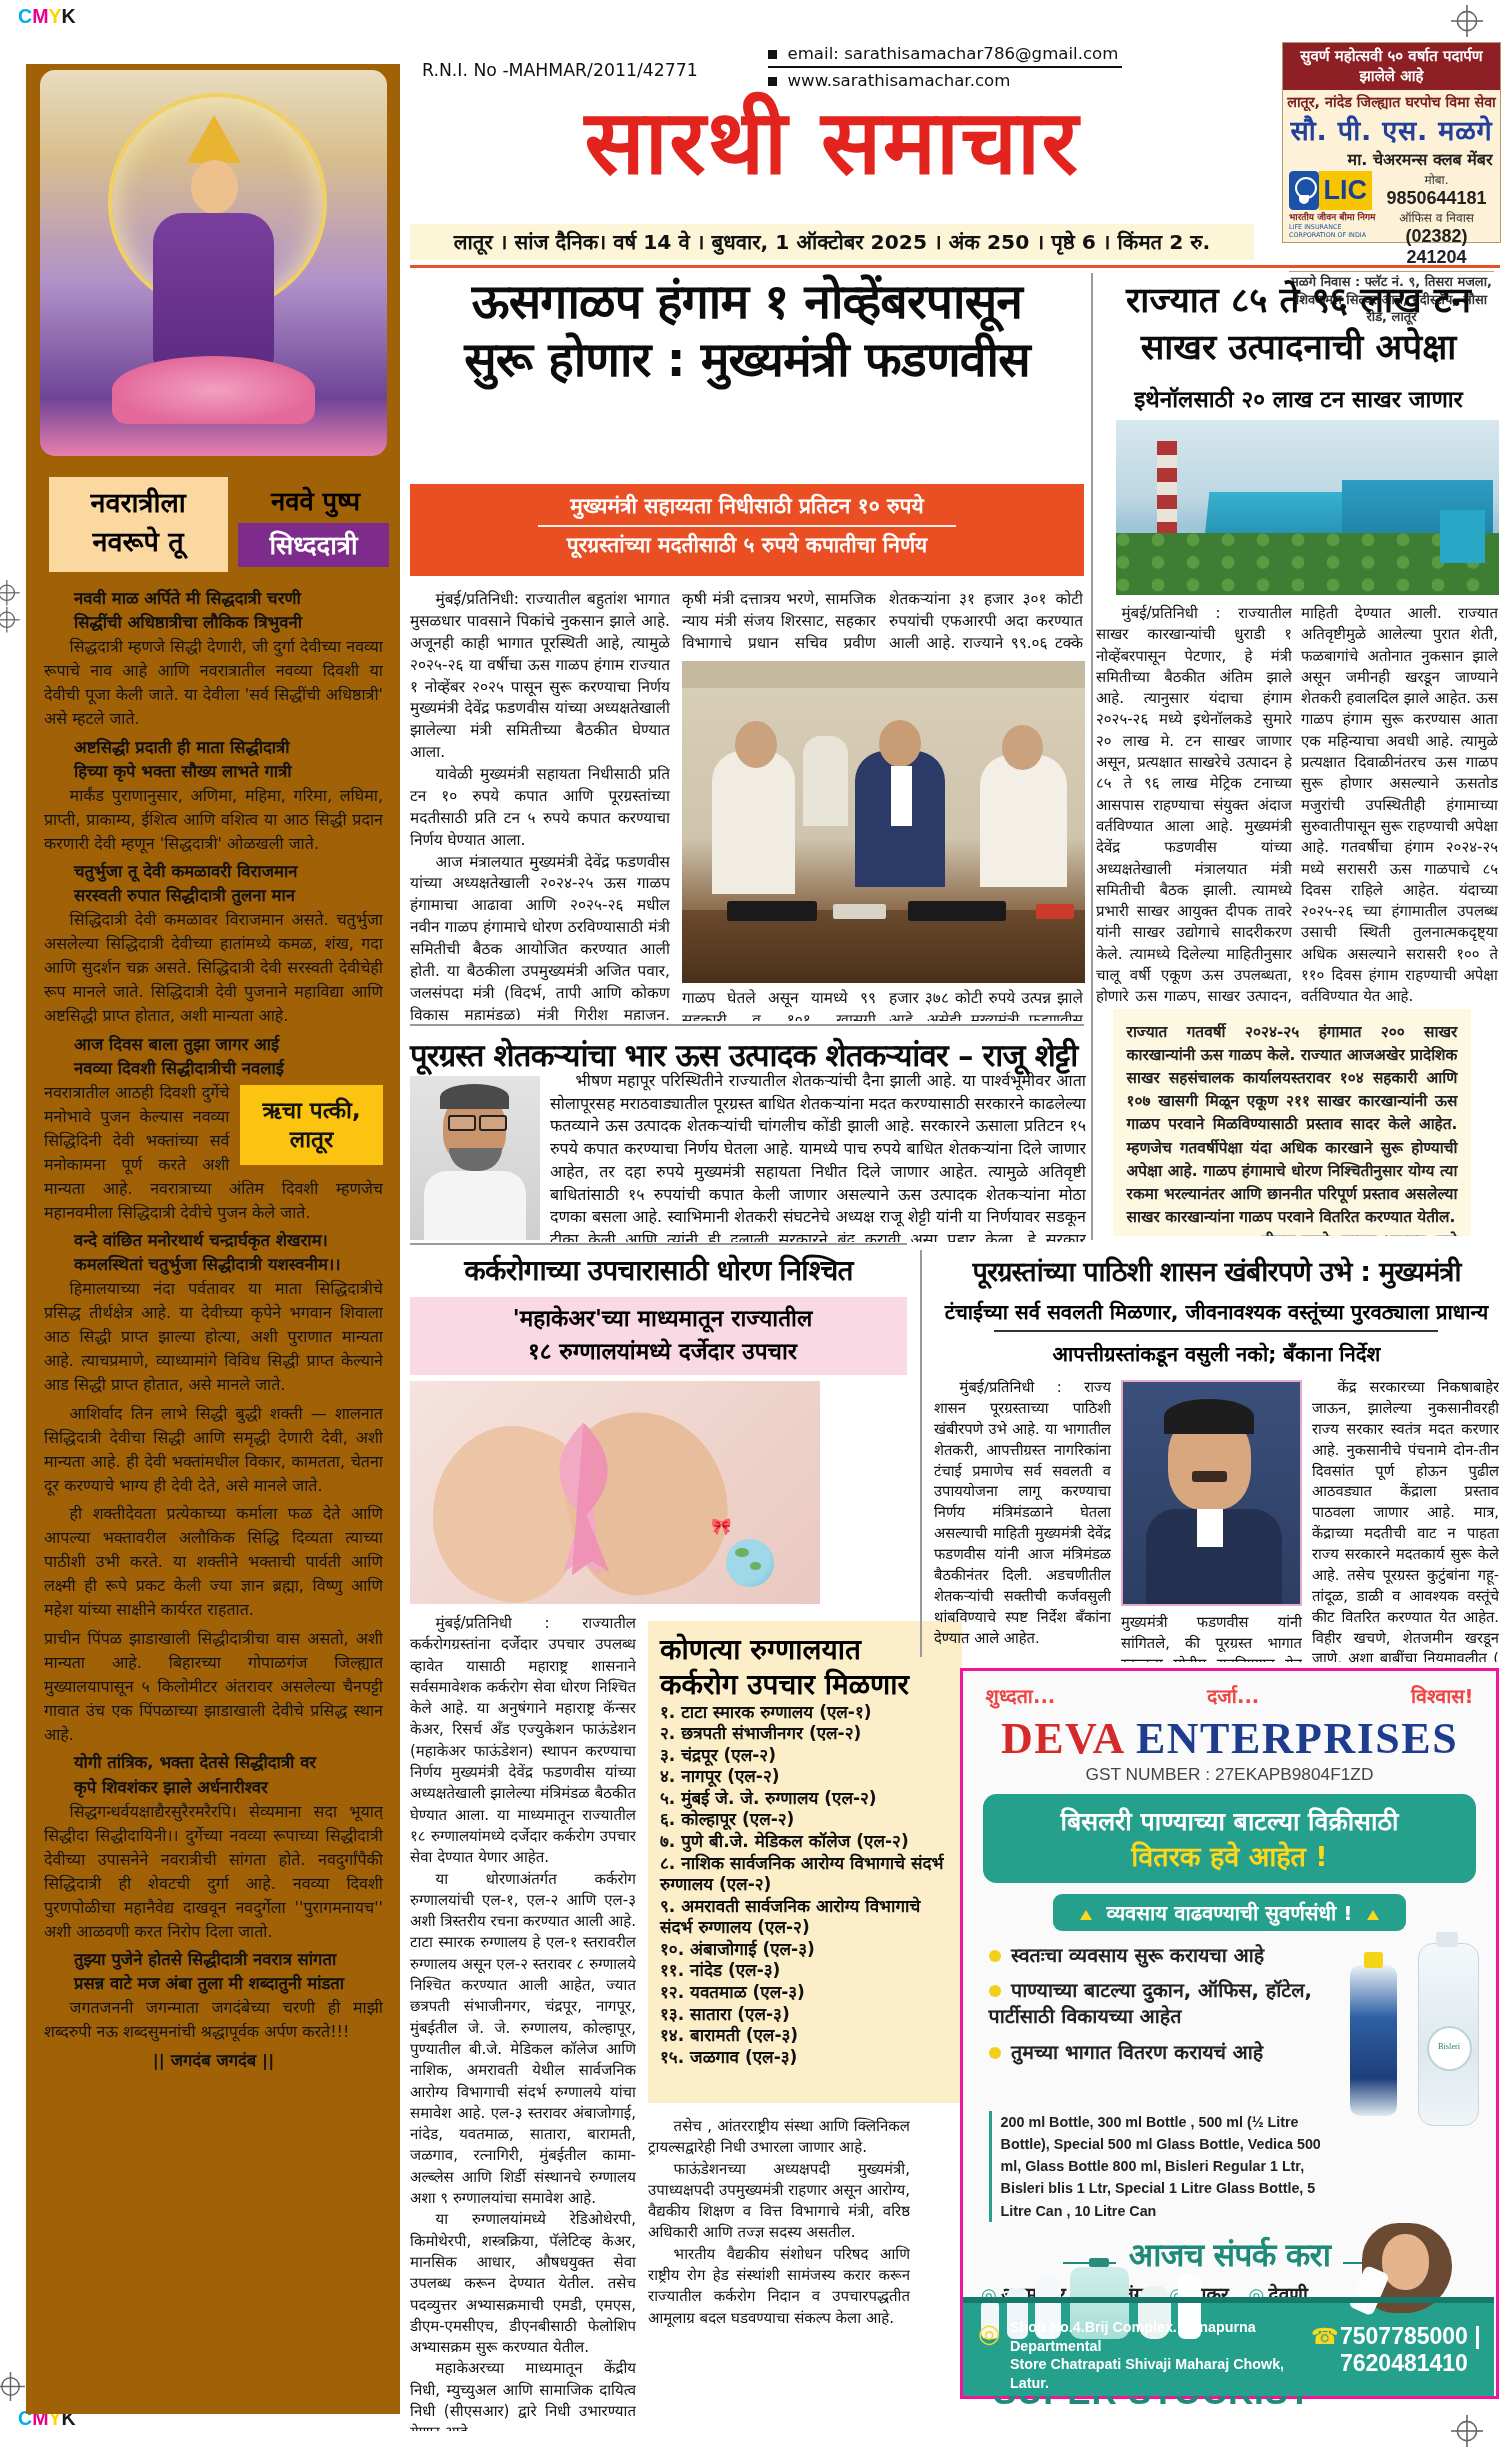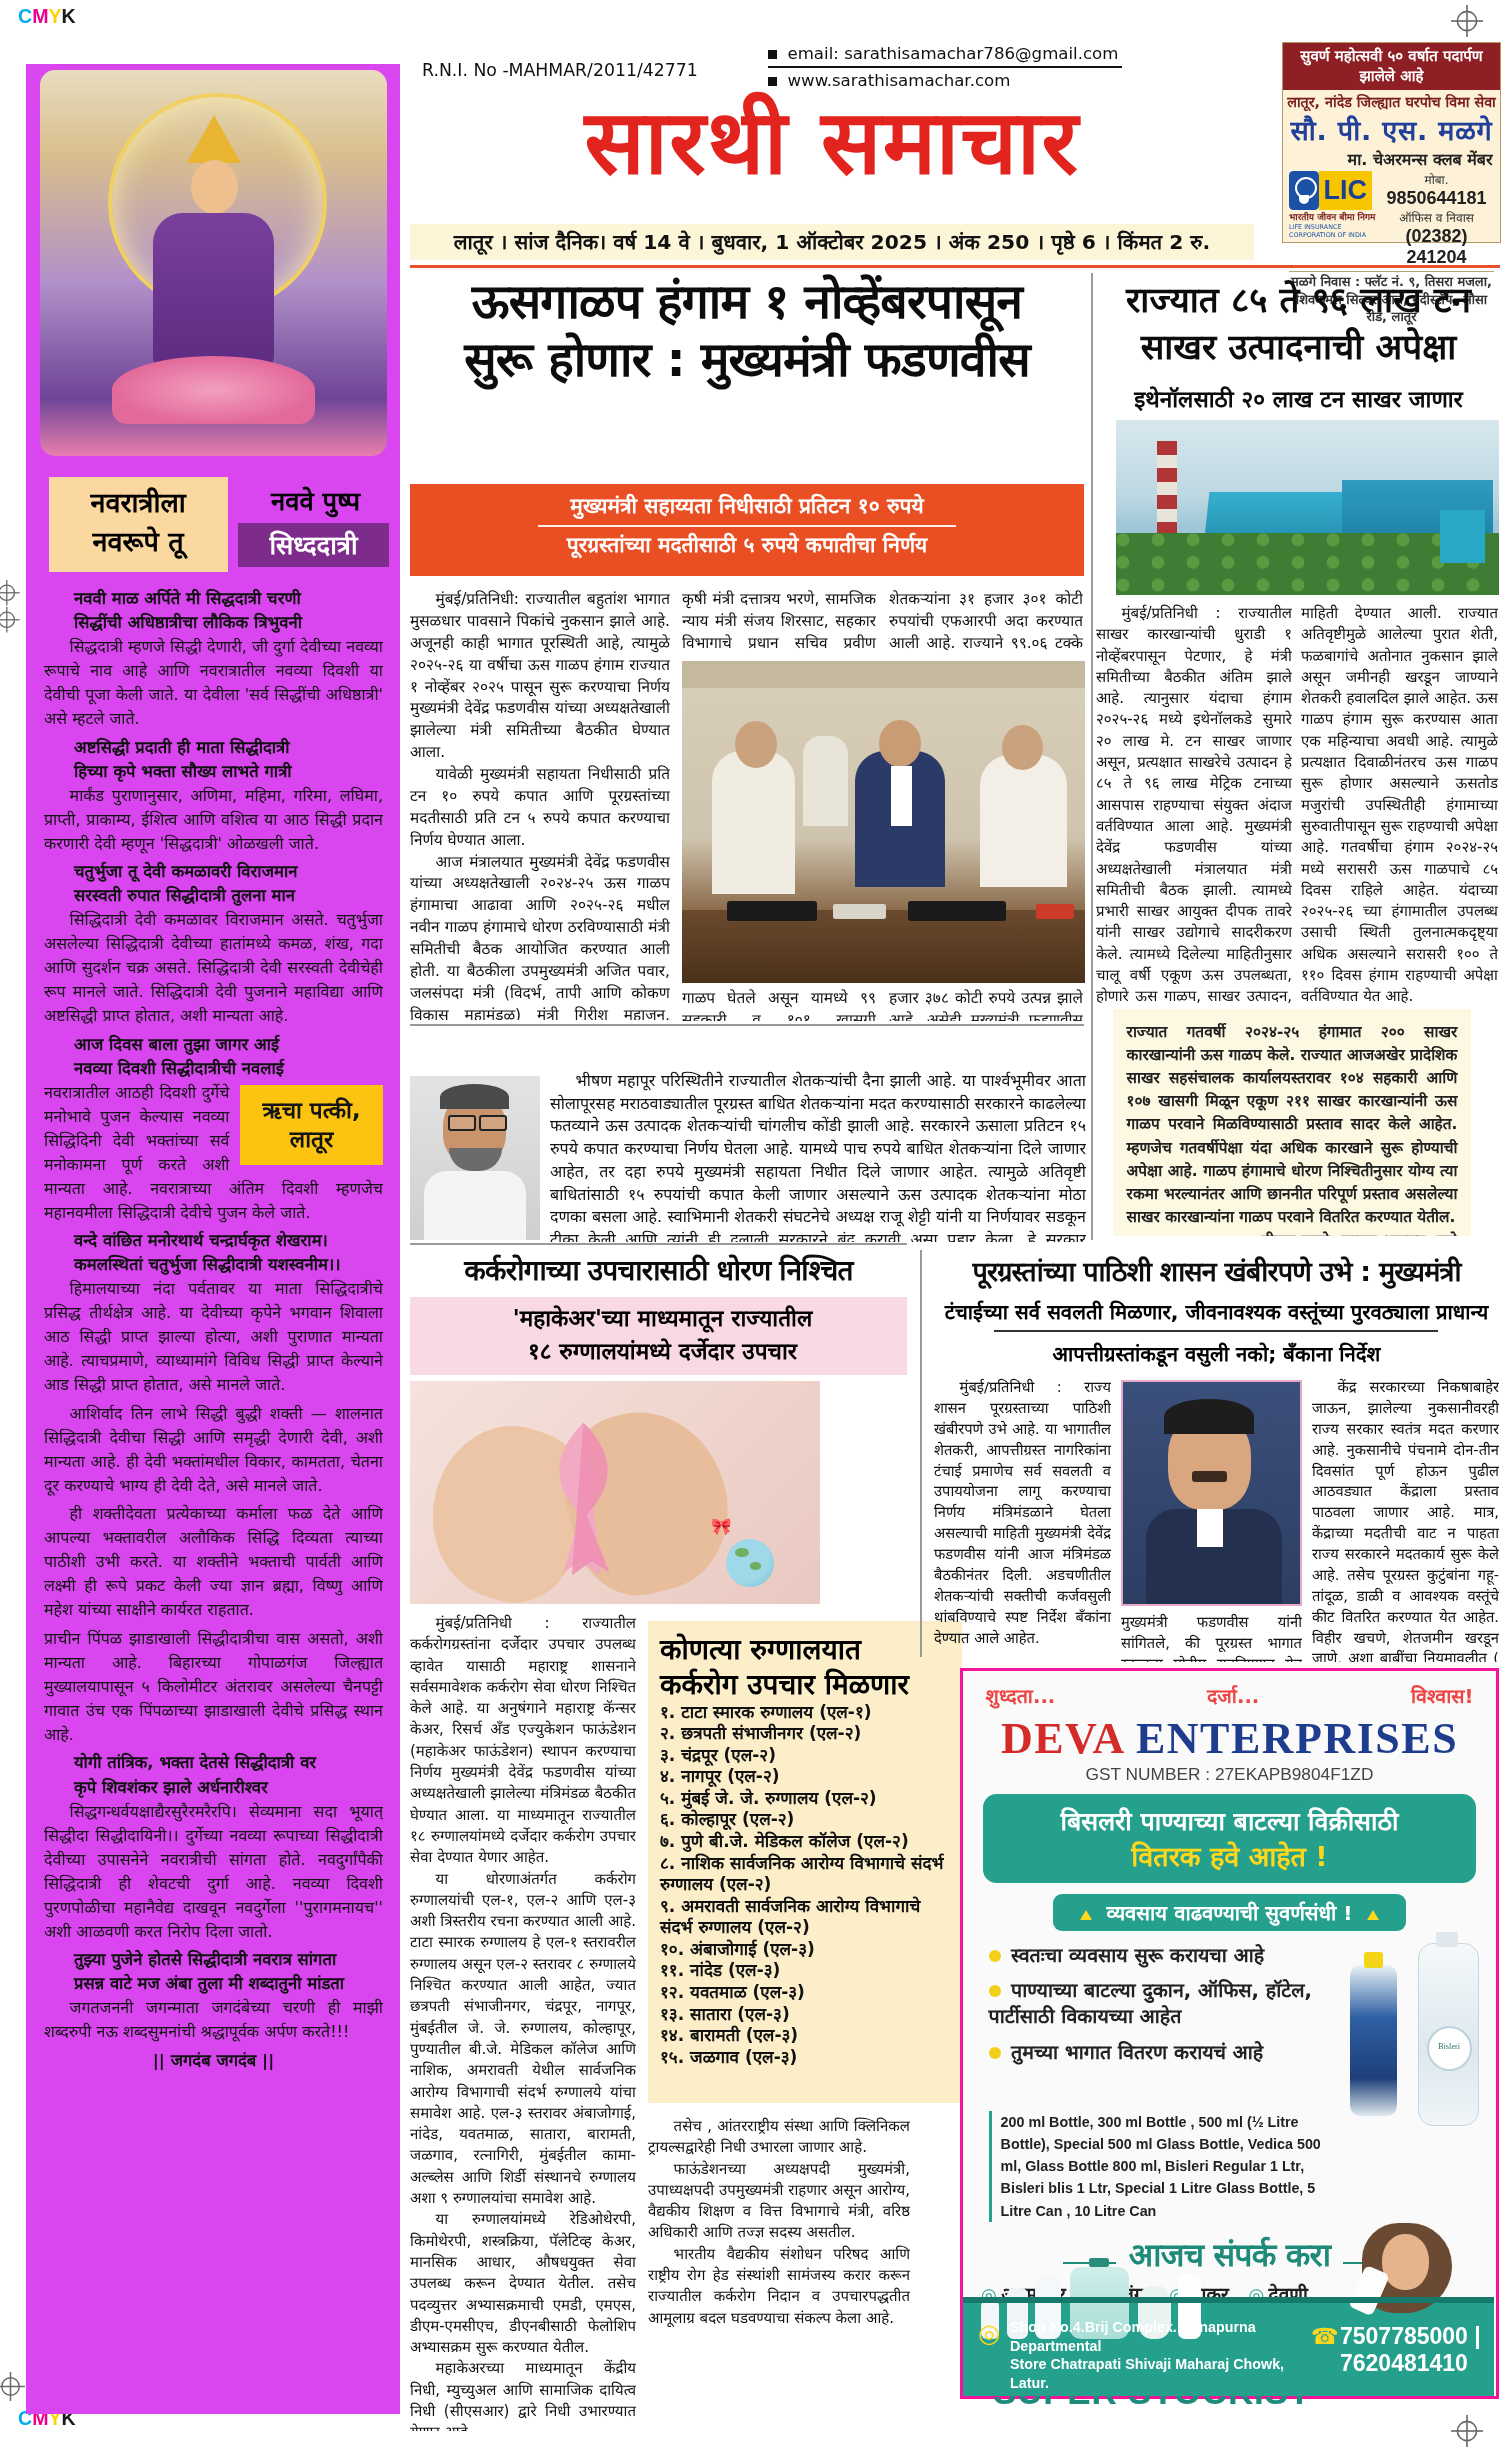--- a/index.html
+++ b/index.html
@@ -22,21 +22,21 @@
   .gray-hrule{background:#9a9a9a;height:1.5px;}
   
   .h-main{font-size:48px;font-weight:bold;color:#0c0c0c;line-height:1.2;letter-spacing:-0.8px;}
   .h-right{font-size:35px;font-weight:bold;color:#0c0c0c;line-height:1.35;}
   .h-sub-right{font-size:22.6px;font-weight:bold;color:#0c0c0c;}
   .h-sec{font-weight:bold;color:#0c0c0c;white-space:nowrap;letter-spacing:-0.8px;}
   .orange-box{background:#e94f23;color:#fff;}
   .orange-box .l{font-size:21px;font-weight:bold;line-height:1.1;}
   .obx-rule{height:1.5px;background:rgba(255,255,255,.9);width:62%;margin:7.5px auto;}
   
-  .sidebar{background:#d946ef;}
+  .sidebar{background:#a16207;}
   .side-title{background:#fbd8a0;font-size:27px;font-weight:bold;line-height:1.45;}
   .purple-box{background:#7d2c8c;color:#fff;font-size:25.6px;font-weight:bold;}
   .side-para{font-size:16px;line-height:1.5;color:#141414;margin:0 0 4.5px 0;}
   .side-verse{font-size:16.6px;line-height:1.45;font-weight:bold;color:#111;margin:0;padding-left:30px;}
   .side-verse.c{text-align:center;padding-left:0;}
   .author-box{float:right;width:137px;background:#fcc411;font-size:22.6px;font-weight:bold;text-align:center;line-height:1.3;padding:10.5px 3px;margin:4.5px 0 6px 10.5px;}
   
   .quote-box{background:#fdf8e2;font-size:15.4px;line-height:1.5;font-weight:bold;color:#222;}
   .quote-attr{text-align:right;font-weight:bold;font-size:16px;}
   
@@ -270,20 +270,21 @@
   <div class="abs clip body-txt just" style="left:1301px;top:603px;width:197px;height:402px;font-size:15px;">
     <div>माहिती देण्यात आली. राज्यात अतिवृष्टीमुळे आलेल्या पुरात शेती, फळबागांचे अतोनात नुकसान झाले असून जमीनही खरडून जाण्याने शेतकरी हवालदिल झाले आहेत. ऊस गाळप हंगाम सुरू करण्यास आता एक महिन्याचा अवधी आहे. त्यामुळे प्रत्यक्षात दिवाळीनंतरच ऊस गाळप सुरू होणार असल्याने ऊसतोड मजुरांची उपस्थितीही हंगामाच्या सुरुवातीपासून सुरू राहण्याची अपेक्षा आहे. गतवर्षीचा हंगाम २०२४-२५ मध्ये सरासरी ऊस गाळपाचे ८५ दिवस राहिले आहेत. यंदाच्या २०२५-२६ च्या हंगामातील उपलब्ध उसाची स्थिती तुलनात्मकदृष्ट्या अधिक असल्याने सरासरी १०० ते ११० दिवस हंगाम राहण्याची अपेक्षा वर्तविण्यात येत आहे.</div>
   </div>
 
   <div class="abs quote-box clip" style="left:1113px;top:1009px;width:358px;height:227px;padding:12px 13.6px;box-sizing:border-box;">
     <div class="just">राज्यात गतवर्षी २०२४-२५ हंगामात २०० साखर कारखान्यांनी ऊस गाळप केले. राज्यात आजअखेर प्रादेशिक साखर सहसंचालक कार्यालयस्तरावर १०४ सहकारी आणि १०७ खासगी मिळून एकूण २११ साखर कारखान्यांनी ऊस गाळप परवाने मिळविण्यासाठी प्रस्ताव सादर केले आहेत. म्हणजेच गतवर्षीपेक्षा यंदा अधिक कारखाने सुरू होण्याची अपेक्षा आहे. गाळप हंगामाचे धोरण निश्चितीनुसार योग्य त्या रकमा भरल्यानंतर आणि छाननीत परिपूर्ण प्रस्ताव असलेल्या साखर कारखान्यांना गाळप परवाने वितरित करण्यात येतील.</div>
     <div class="quote-attr">–दीपक तावरे, साखर आयुक्त, पुणे</div>
   </div>
 
   <div class="abs gray-hrule" style="left:410px;top:1024px;width:674px;"></div>
+  <div class="abs h-sec shetti-head" style="left:410px;top:1033px;width:678px;">पूरग्रस्त शेतकऱ्यांचा भार ऊस उत्पादक शेतकऱ्यांवर – राजू शेट्टी</div>
 
   <div class="ph" style="left:410px;top:1076px;width:130px;height:164px;background:linear-gradient(180deg,#e3e3e3,#cfcfcf);">
     <div class="abs" style="left:33px;top:16.6px;width:63px;height:72px;border-radius:46% 46% 42% 42%;background:#c9936b;"></div>
     <div class="abs" style="left:30px;top:7.5px;width:69px;height:25.6px;border-radius:50% 50% 0 0;background:#4a4a4a;"></div>
     <div class="abs" style="left:38px;top:39px;width:24px;height:12px;border:2.3px solid #222;border-radius:3px;background:rgba(255,255,255,.15);"></div>
     <div class="abs" style="left:69px;top:39px;width:24px;height:12px;border:2.3px solid #222;border-radius:3px;background:rgba(255,255,255,.15);"></div>
     <div class="abs" style="left:39px;top:72px;width:53px;height:22.6px;border-radius:0 0 22.6px 22.6px;background:#6b6b6b;"></div>
     <div class="abs" style="left:13.6px;top:95px;width:102px;height:69px;border-radius:22.6px 22.6px 0 0;background:#f4f4f4;"></div>
   </div>
   <div class="abs clip body-txt just" style="left:550px;top:1070px;width:536px;height:172px;font-size:16px;">

